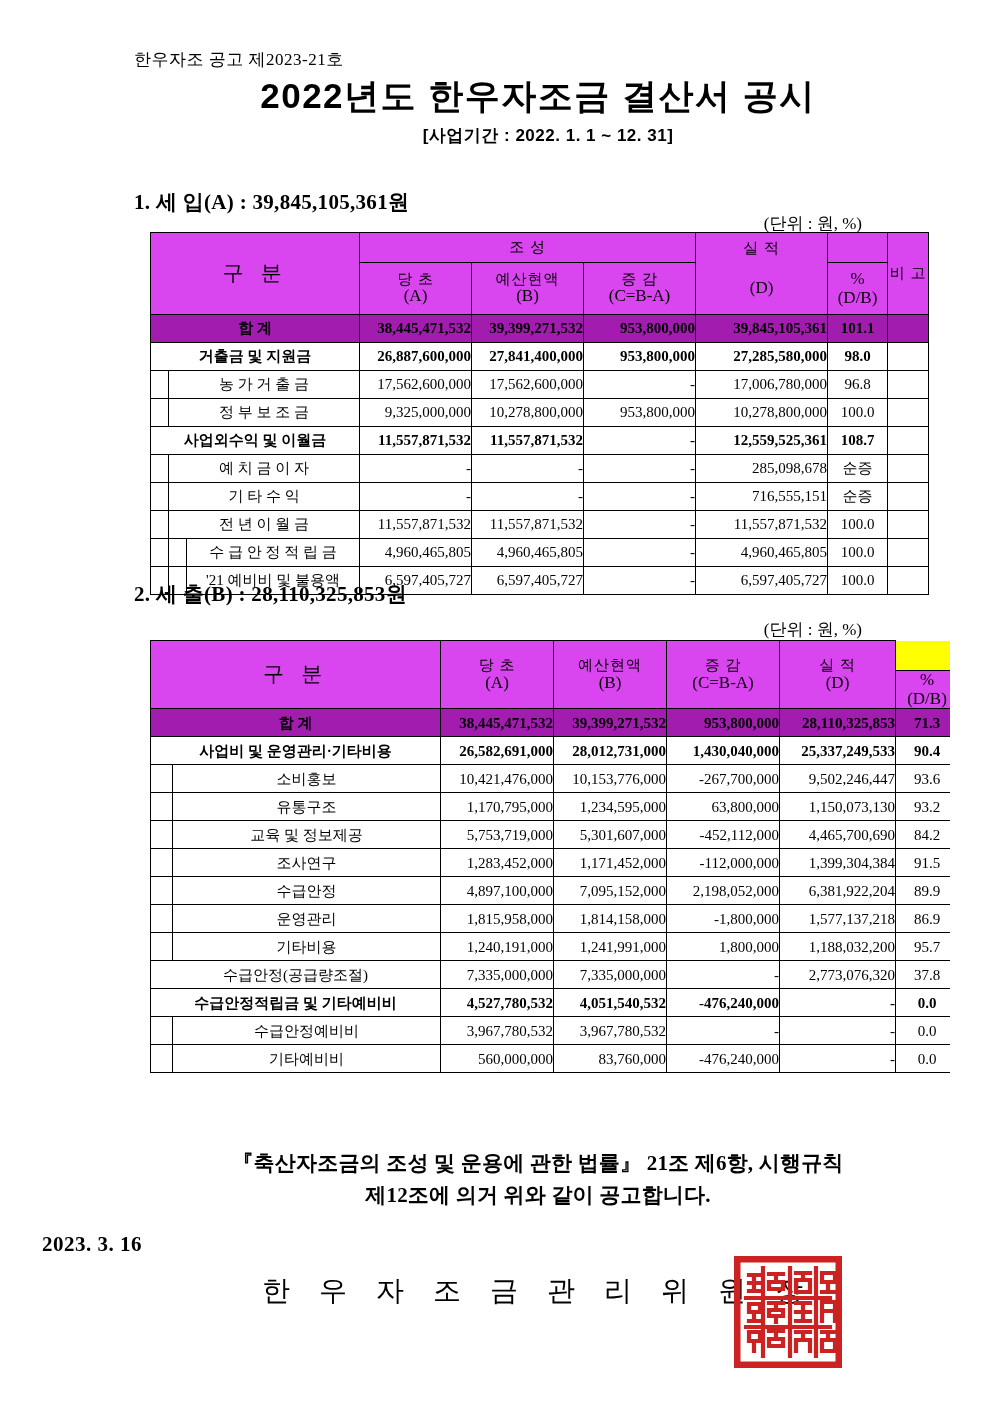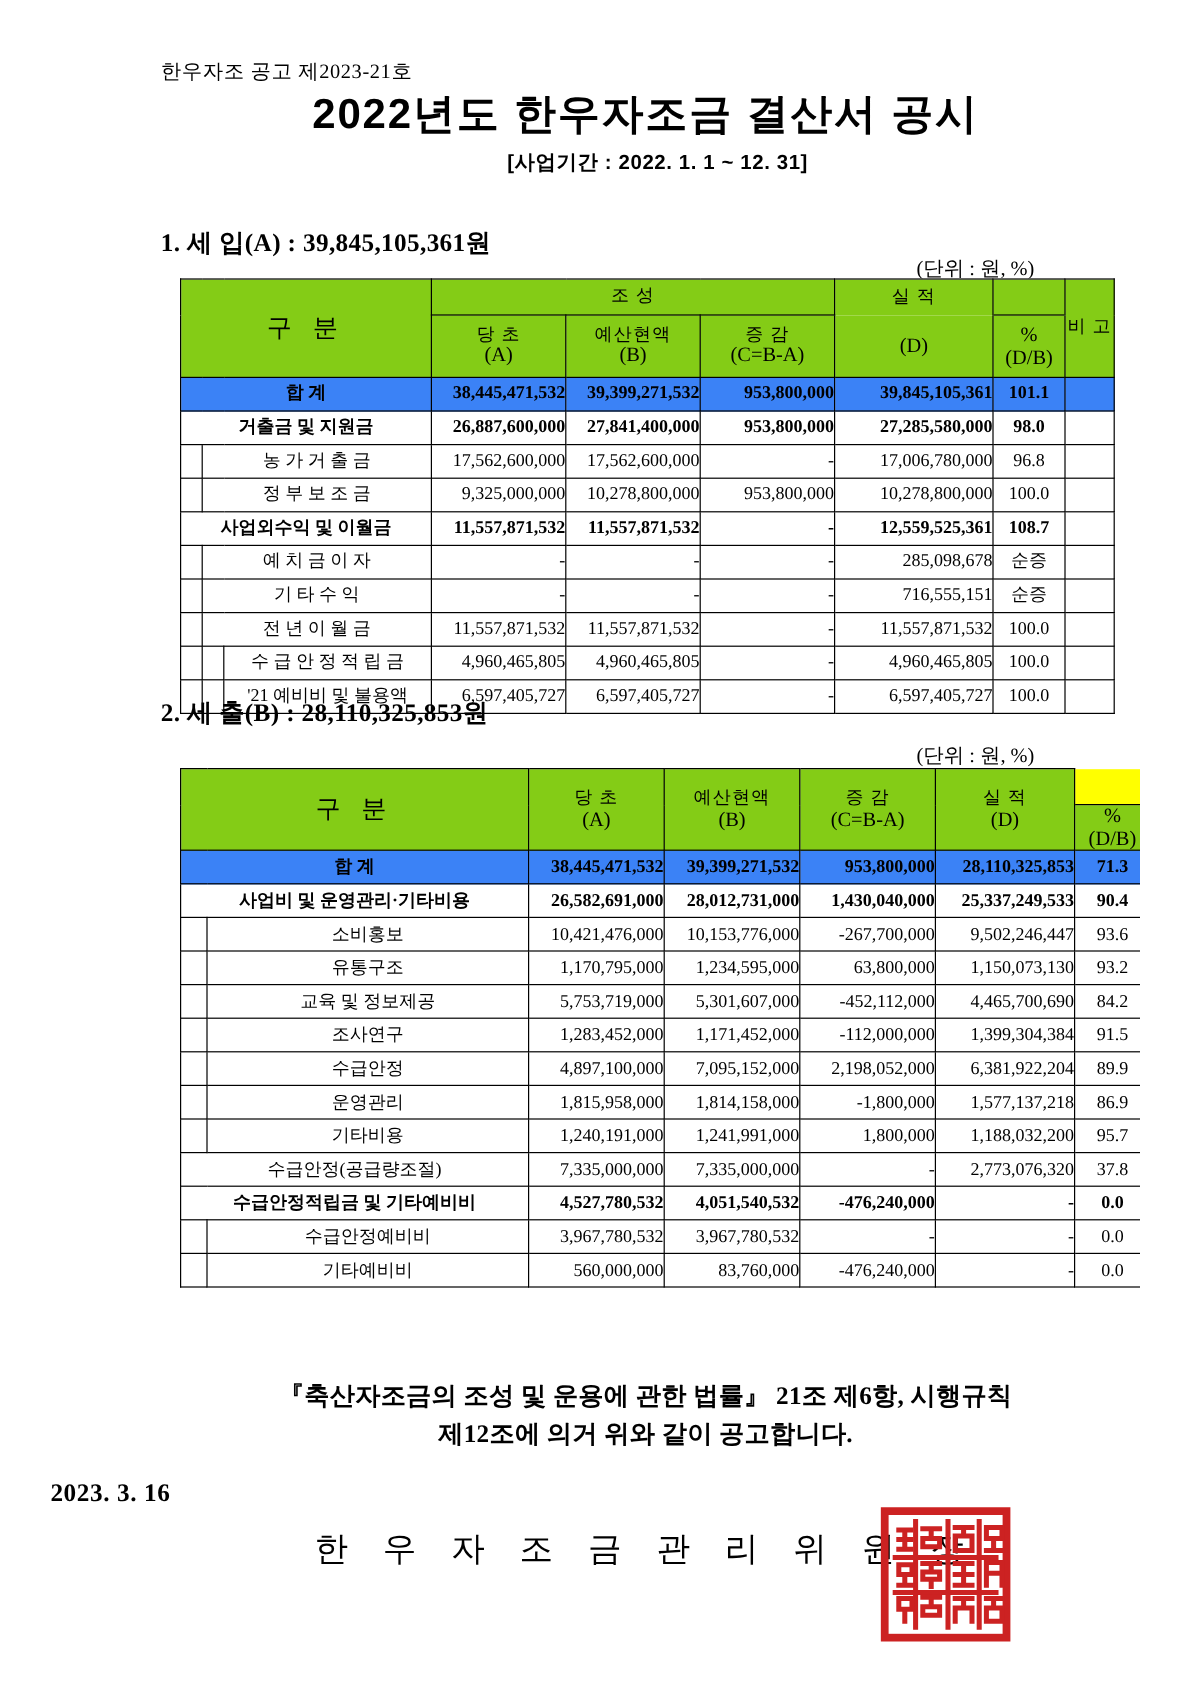--- a/index.html
+++ b/index.html
@@ -94,37 +94,37 @@
     padding: 0;
     font-size: 15px;
     font-weight: normal;
     line-height: 1.1;
     vertical-align: middle;
     box-sizing: border-box;
   }
 
   
   .hd {
-    background: #84cc16;
+    background: #d946ef;
     font-weight: bold;
     text-align: center;
     font-size: 19px;
     letter-spacing: 1px;
     height: 34px;
   }
   .hd .sm {
     display: block;
     font-size: 17px;
     letter-spacing: 0;
   }
   .hd.gubun { font-size: 21px; letter-spacing: 6px; }
   .hd.pct { font-size: 17px; letter-spacing: 0; }
 
   
-  tr.total td { background: #3b82f6; font-weight: bold; }
+  tr.total td { background: #a21caf; font-weight: bold; }
   tr.group td { font-weight: bold; }
 
   td.label {
     text-align: center;
     height: 28px;
     padding: 0 4px;
   }
   td.label.tight  { letter-spacing: 0px; }
   td.num {
     text-align: right;

